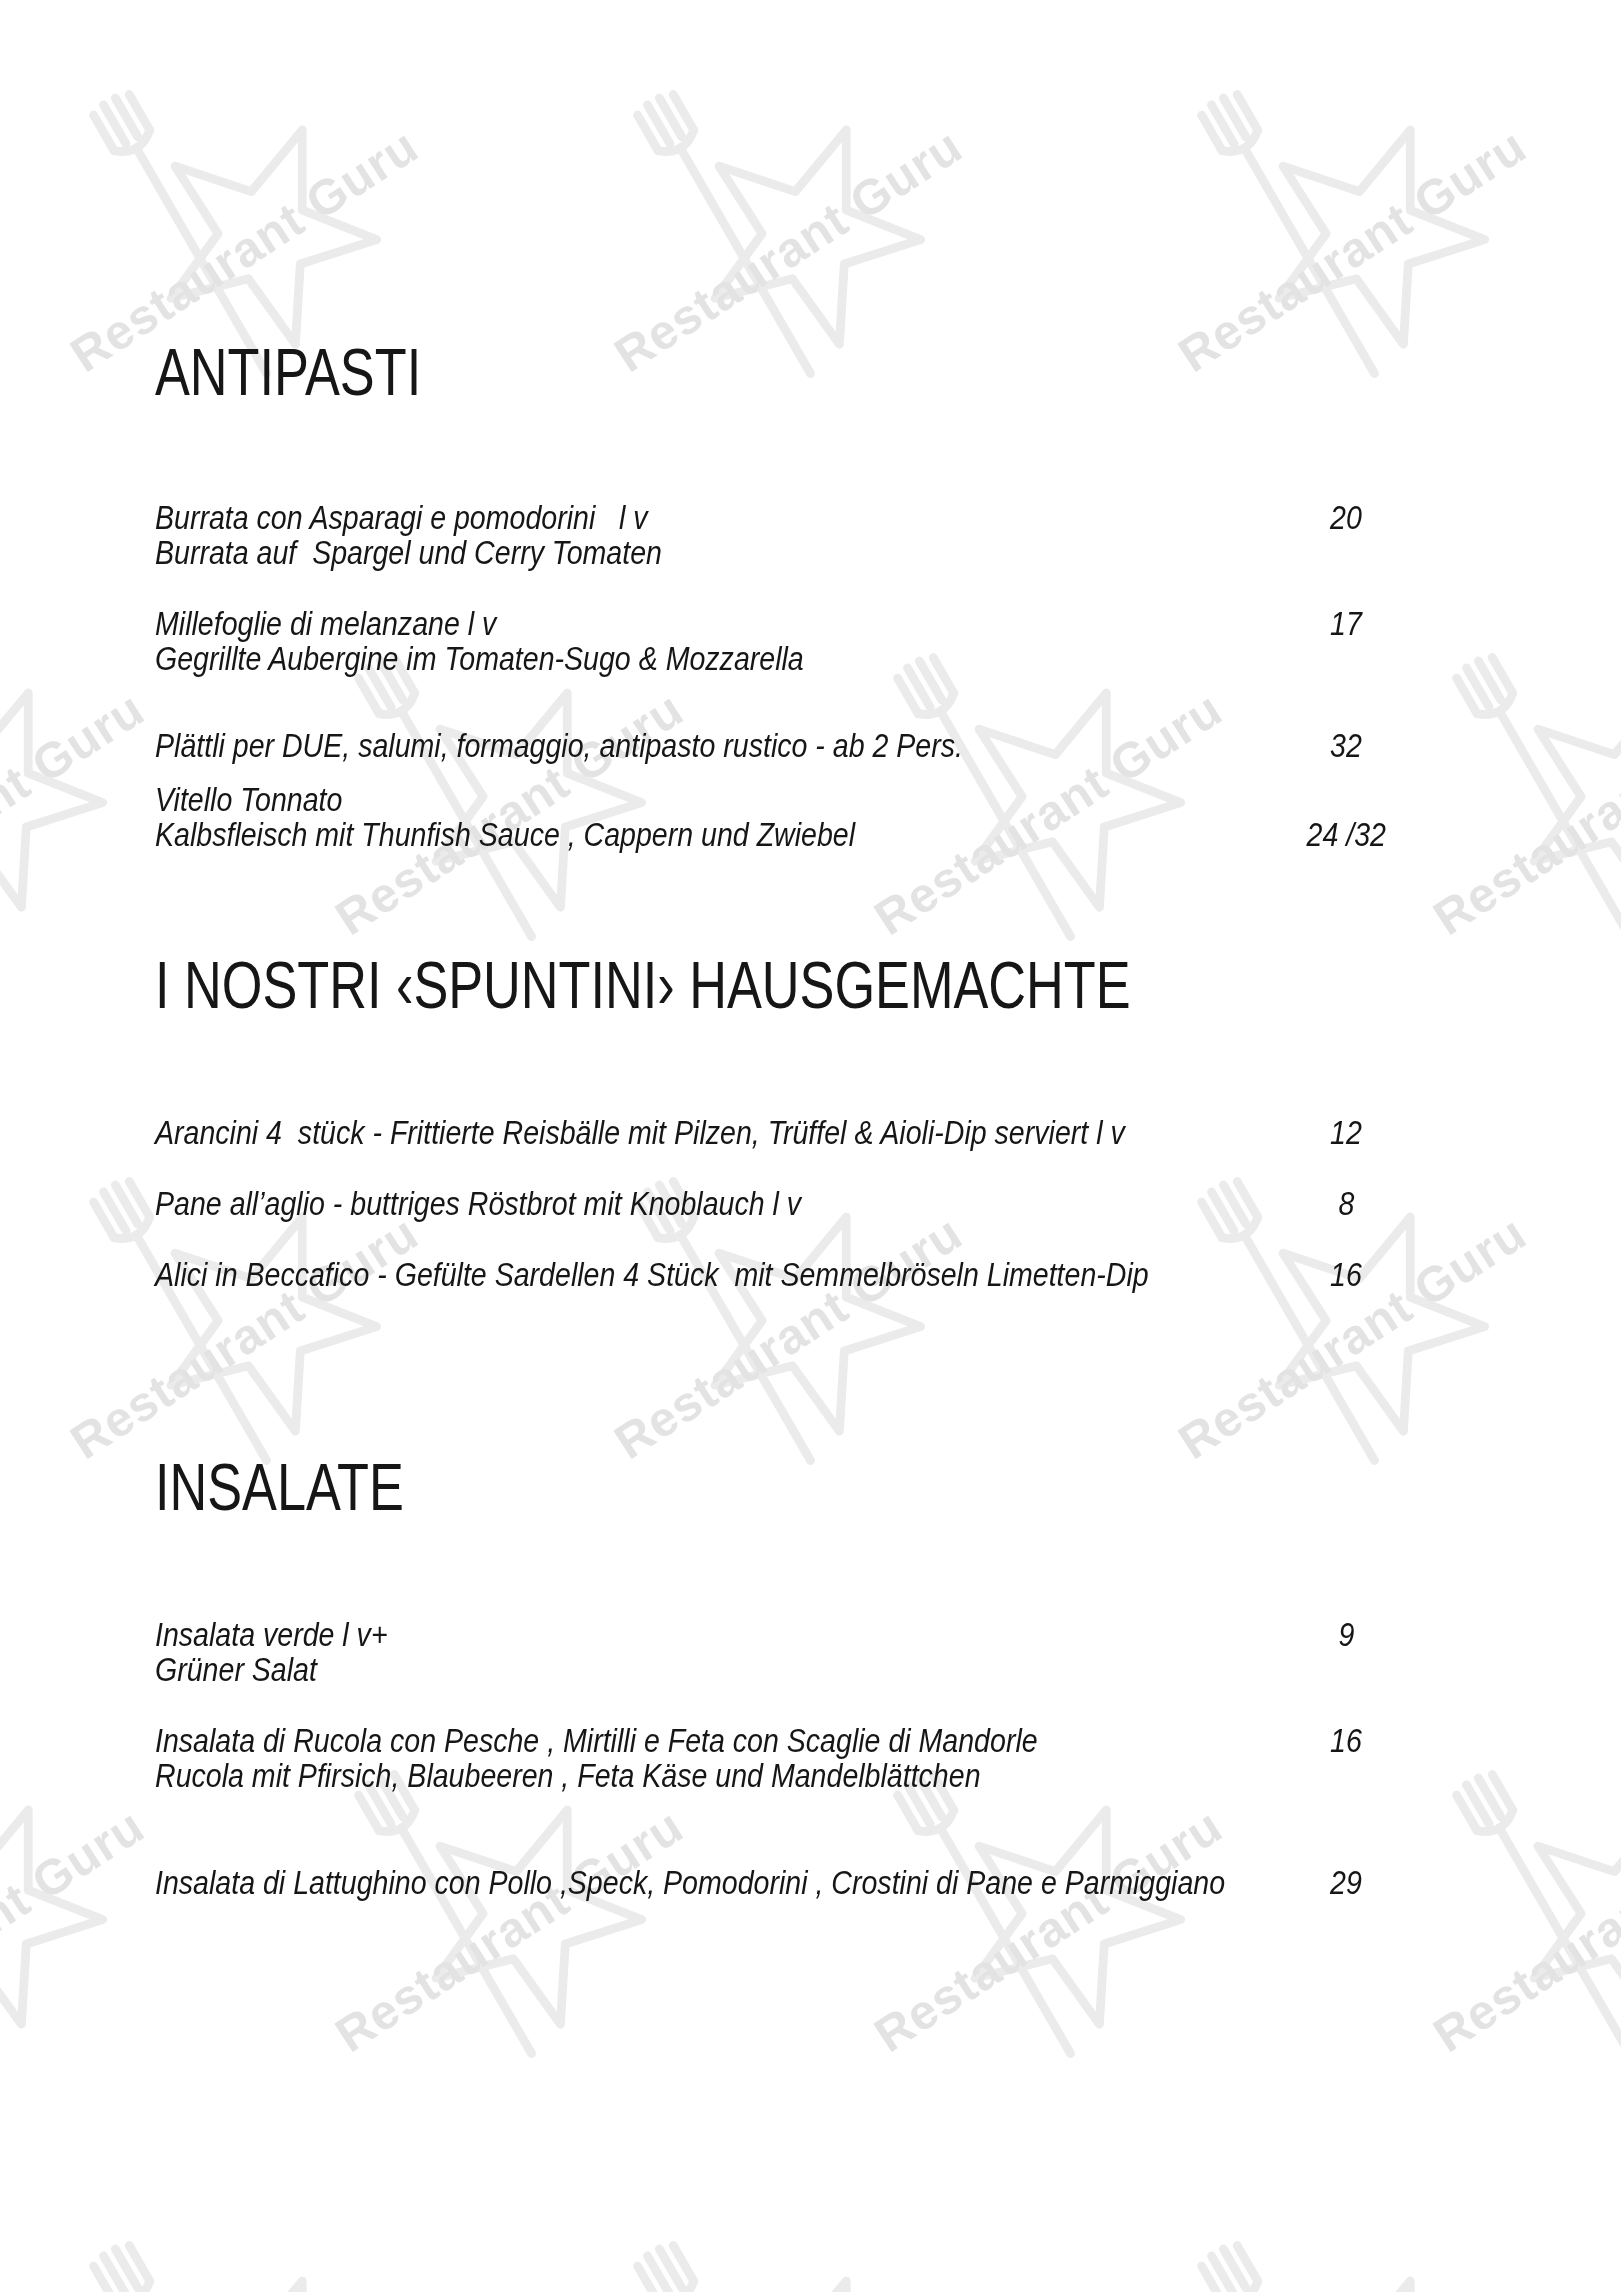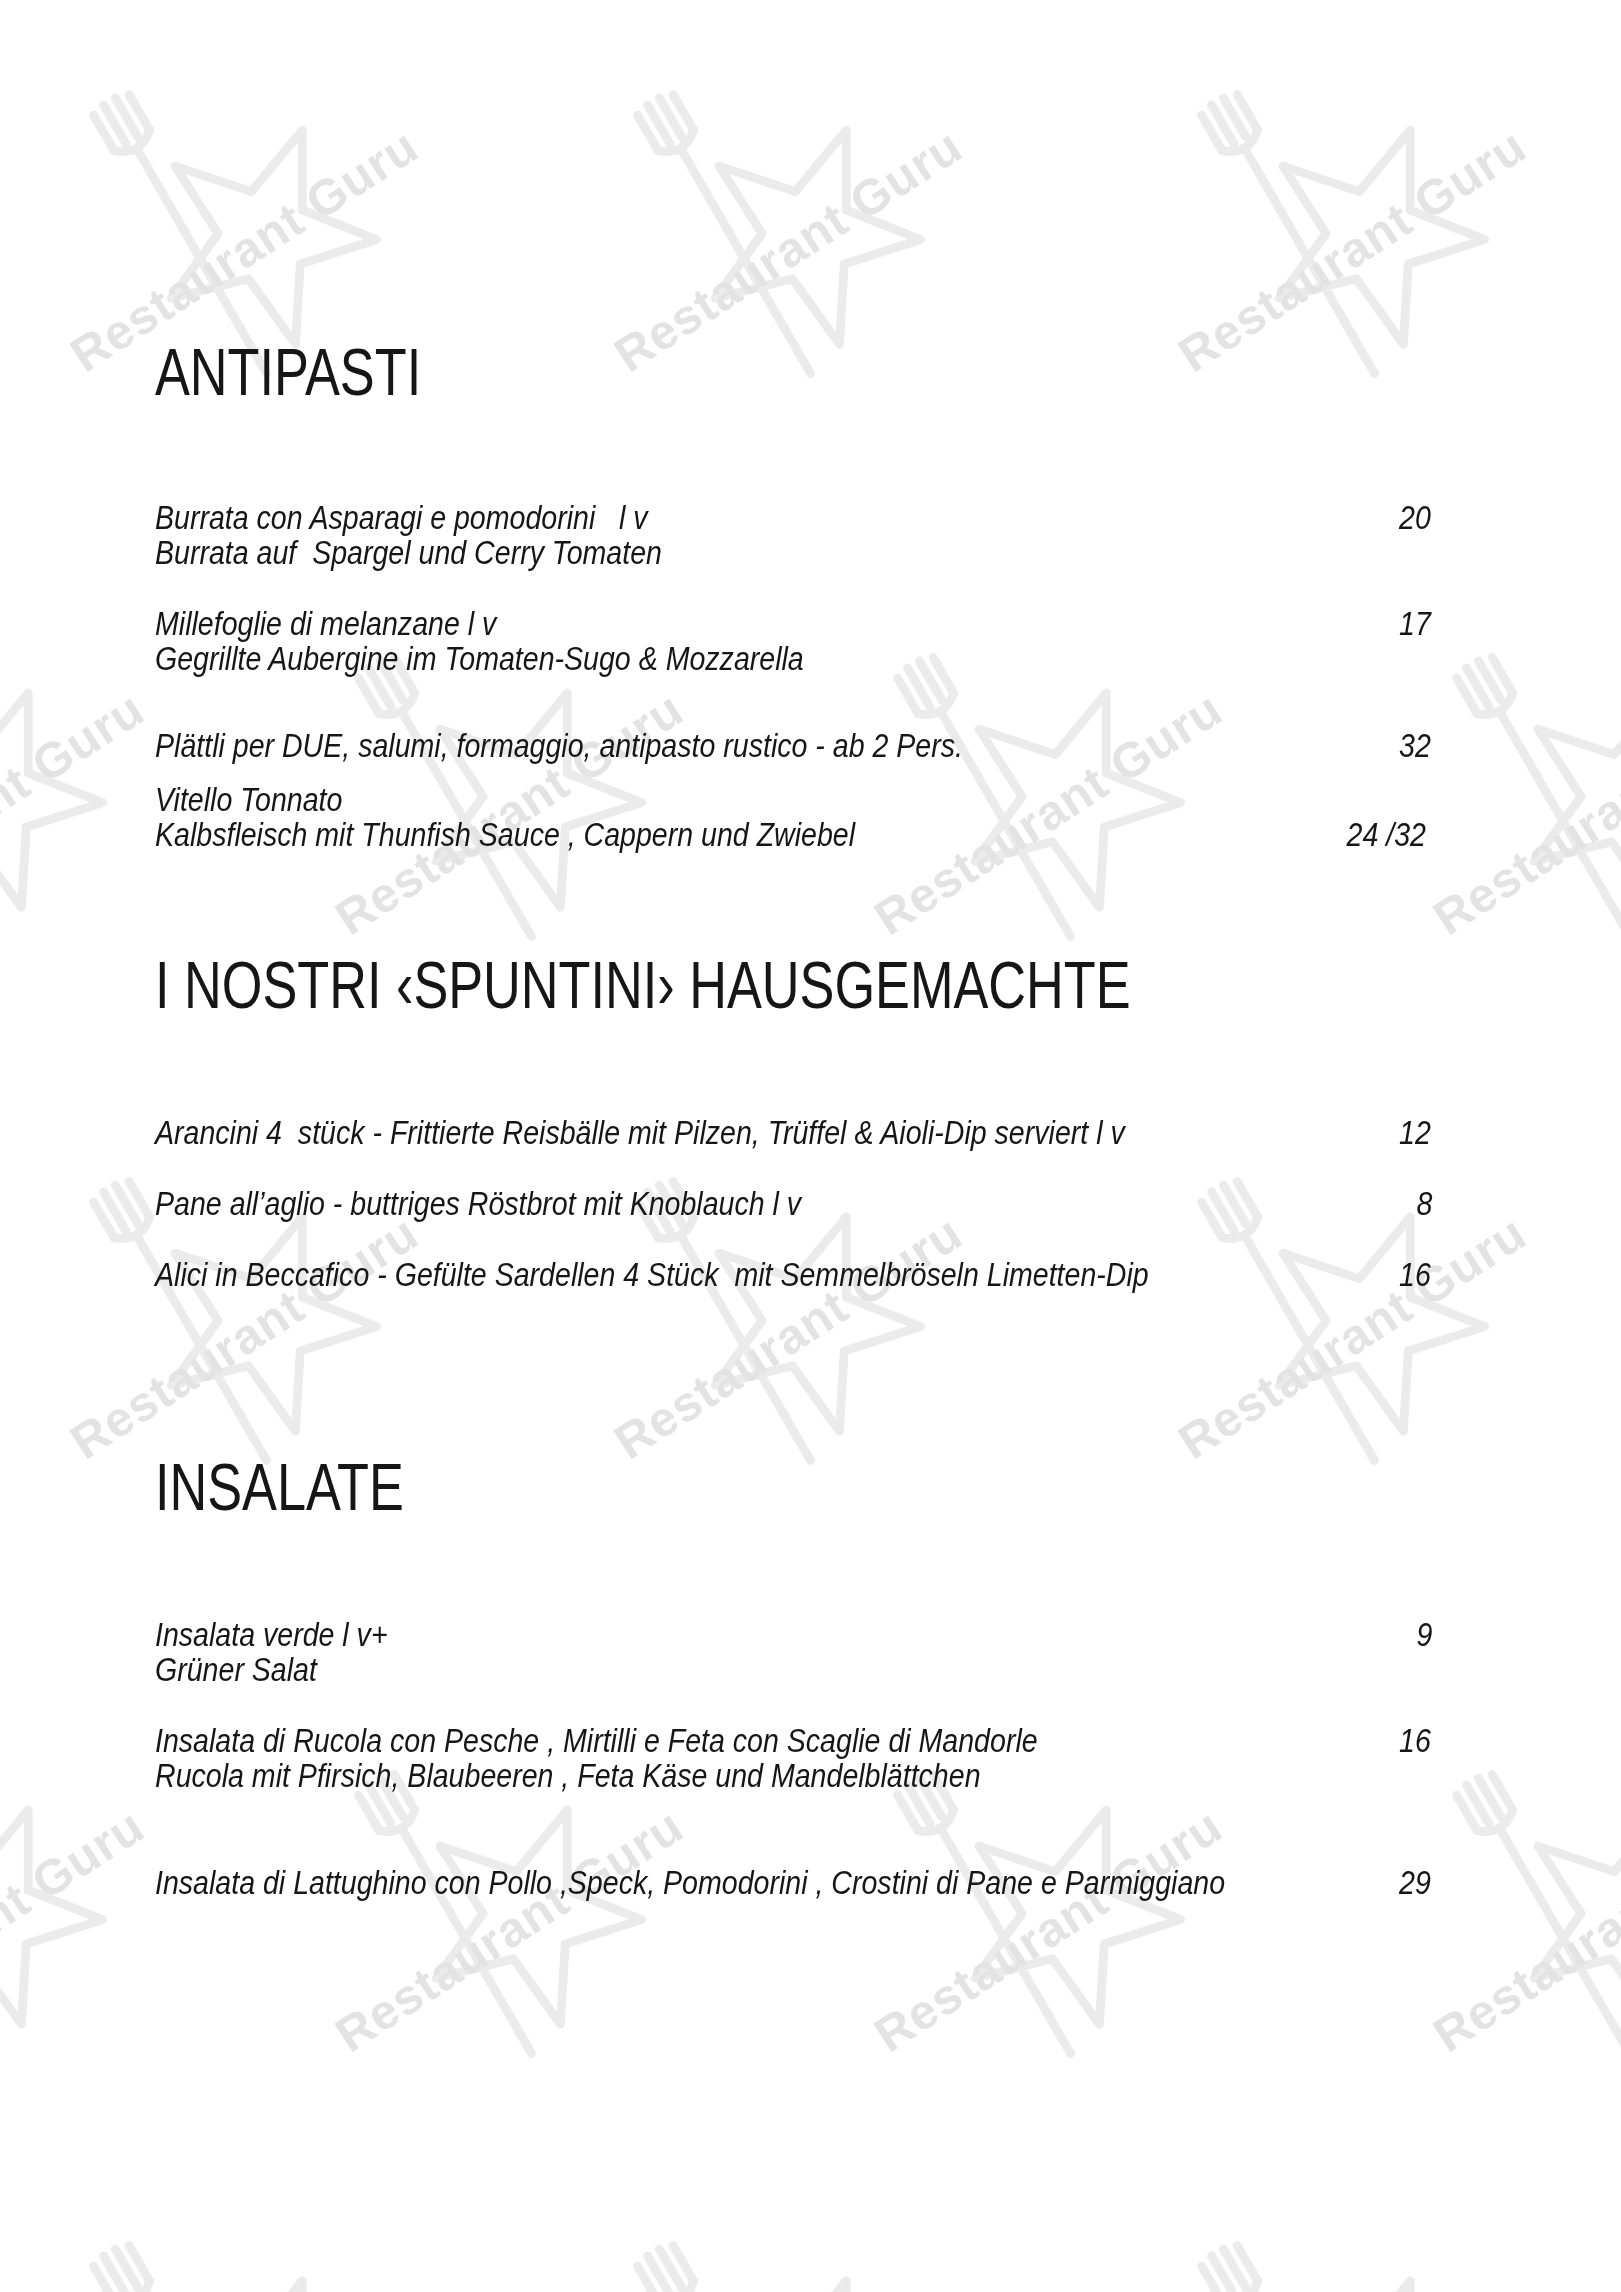--- a/index.html
+++ b/index.html
@@ -26,21 +26,21 @@
     position: absolute; left: 155px;
     font-size: 67px; line-height: 69px; font-weight: 400;
     white-space: pre; margin: 0;
   }
   .cxh { display: inline-block; transform: scaleX(0.78); transform-origin: 0 50%; }
   .item { position: absolute; left: 155px; width: 1311px; font-size: 34px; font-style: italic; }
   .ln { height: 35px; line-height: 35px; white-space: pre; }
   .cx { display: inline-block; transform: scaleX(0.84); transform-origin: 0 50%; }
   .price {
     position: absolute; left: 1103px; top: 0; width: 176px;
-    height: 35px; line-height: 35px; text-align: right; white-space: pre;
+    height: 35px; line-height: 35px; text-align: center; white-space: pre;
   }
   .price.l2 { top: 35px; }
   .cxp { display: inline-block; transform: scaleX(0.84); transform-origin: 50% 50%; }
 </style>
 </head>
 <body>
 
 <div class="wm-layer">
 
   <div class="wm-tile" style="left:83px;top:74px">

